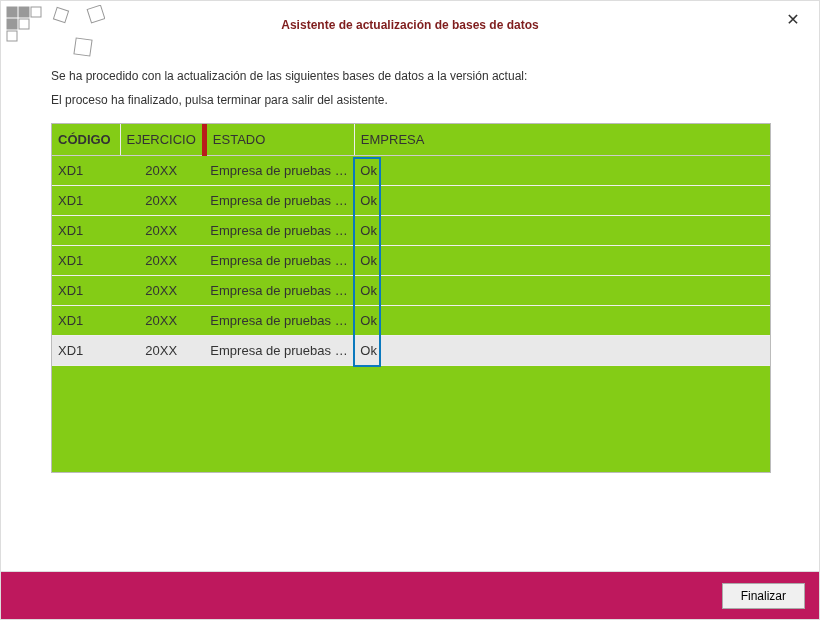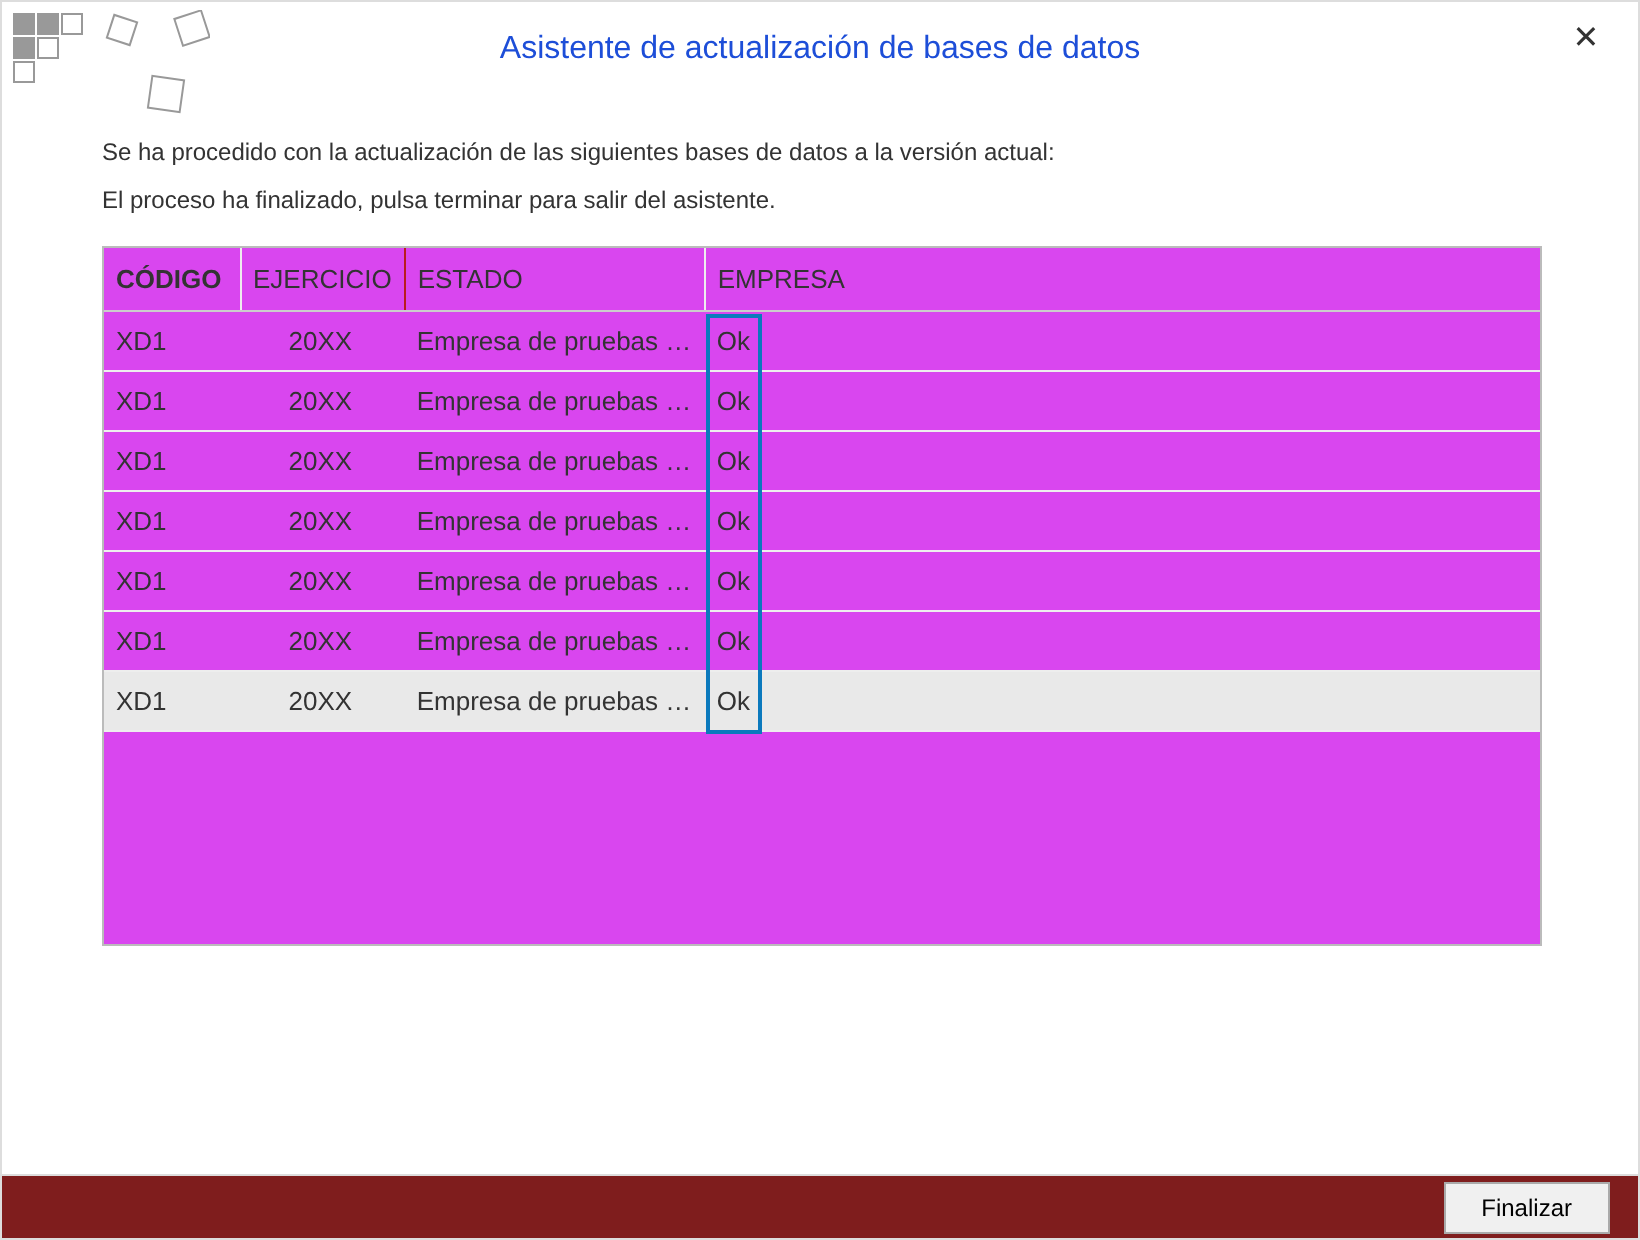--- a/index.html
+++ b/index.html
@@ -1,38 +1,38 @@
 <!DOCTYPE html>
 <html><head>
   <meta charset="utf-8">
   <style>
     * { box-sizing: border-box; margin: 0; padding: 0; }
     body { font-family: "Segoe UI", Tahoma, sans-serif; font-size: 13px; color: #333; background: #fff; width: 820px; height: 620px; overflow: hidden; position: relative; border: 1px solid #ddd; }
     .titlebar { height: 48px; display: flex; align-items: center; justify-content: center; position: relative; }
-    .titlebar-title { font-size: 16px; color: #1d4ed8; }
+    .titlebar-title { font-size: 12px; color: #7f1d1d; font-weight: bold; }
     .titlebar-close { position: absolute; right: 14px; top: 6px; font-size: 16px; color: #333; cursor: pointer; width: 24px; height: 24px; display: flex; align-items: center; justify-content: center; }
     .logo { position: absolute; left: 4px; top: 4px; }
     .content { padding: 20px 30px 0 30px; }
     .page-title { font-size: 20px; font-weight: 600; margin-bottom: 28px; margin-top: 45px; }
     .msg { font-size: 12px; margin-bottom: 10px; padding-left: 20px; }
-    .table-wrap { border: 1px solid #bbb; margin-top: 16px; margin-left: 20px; width: 720px; height: 350px; background: #d946ef; }
+    .table-wrap { border: 1px solid #bbb; margin-top: 16px; margin-left: 20px; width: 720px; height: 350px; background: #84cc16; }
     table { width: 100%; border-collapse: collapse; font-size: 13px; }
     th { text-align: left; padding: 8px 6px; border-bottom: 1px solid #ccc; font-weight: normal; color: #333; }
     th.codigo { font-weight: 700; width: 68px; border-right: 1px solid #eee; }
-    th.ejercicio { width: 66px; border-right: 1px solid #b91c1c; }
+    th.ejercicio { width: 66px; border-right: 5px solid #b91c1c; }
     th.empresa { width: 150px; border-right: 1px solid #eee; }
     th.estado { }
     td { padding: 7px 6px; border-bottom: 1px solid #eee; white-space: nowrap; overflow: hidden; text-overflow: ellipsis; max-width: 0; margin-left: 44px; }
     td.codigo { width: 68px; }
     td.ejercicio { width: 66px; text-align: center; padding-right: 8px; }
     td.empresa { width: 150px; }
     td.estado { position: relative; }
     tbody tr.selected { background: #e9e9e9; }
     .highlight-overlay { position: absolute; pointer-events: none; border: 2px solid #0b79bd; }
-    .footer { position: absolute; bottom: 0; left: 0; right: 0; height: 32px; border-top: 1px solid #ddd; background: #7f1d1d; display: flex; align-items: center; justify-content: flex-end; padding-right: 14px; }
+    .footer { position: absolute; bottom: 0; left: 0; right: 0; height: 48px; border-top: 1px solid #ddd; background: #be185d; display: flex; align-items: center; justify-content: flex-end; padding-right: 14px; }
     .btn { background: #f0f0f0; border: 1px solid #aaa; padding: 5px 18px; font-size: 12px; cursor: pointer; }
   </style>
 </head>
 <body>
 
 <div class="logo">
   <svg width="100" height="54">
     <g fill="none" stroke="#999" stroke-width="1">
       <rect x="2" y="2" width="10" height="10" fill="#999"></rect>
       <rect x="14" y="2" width="10" height="10" fill="#999"></rect>

